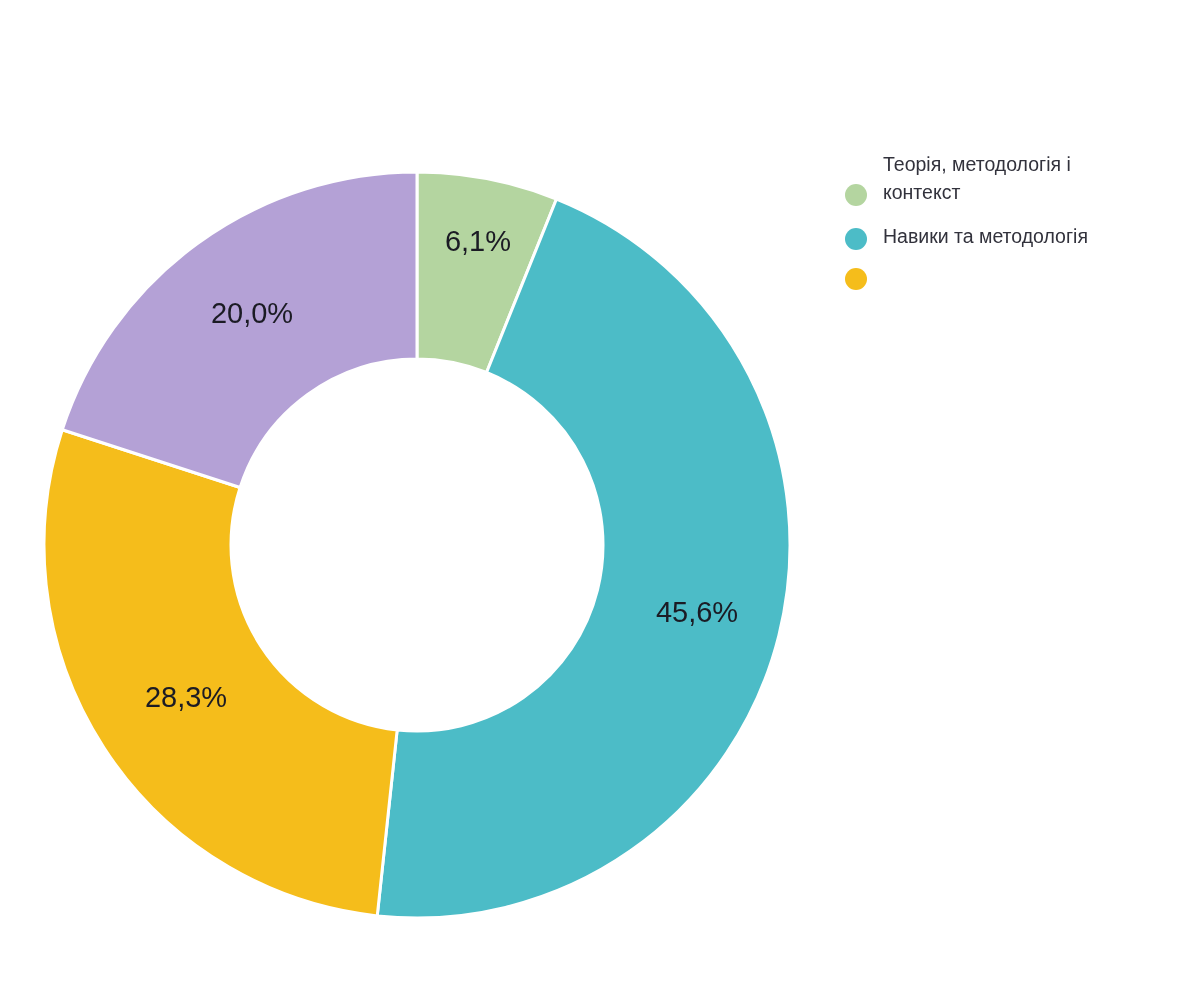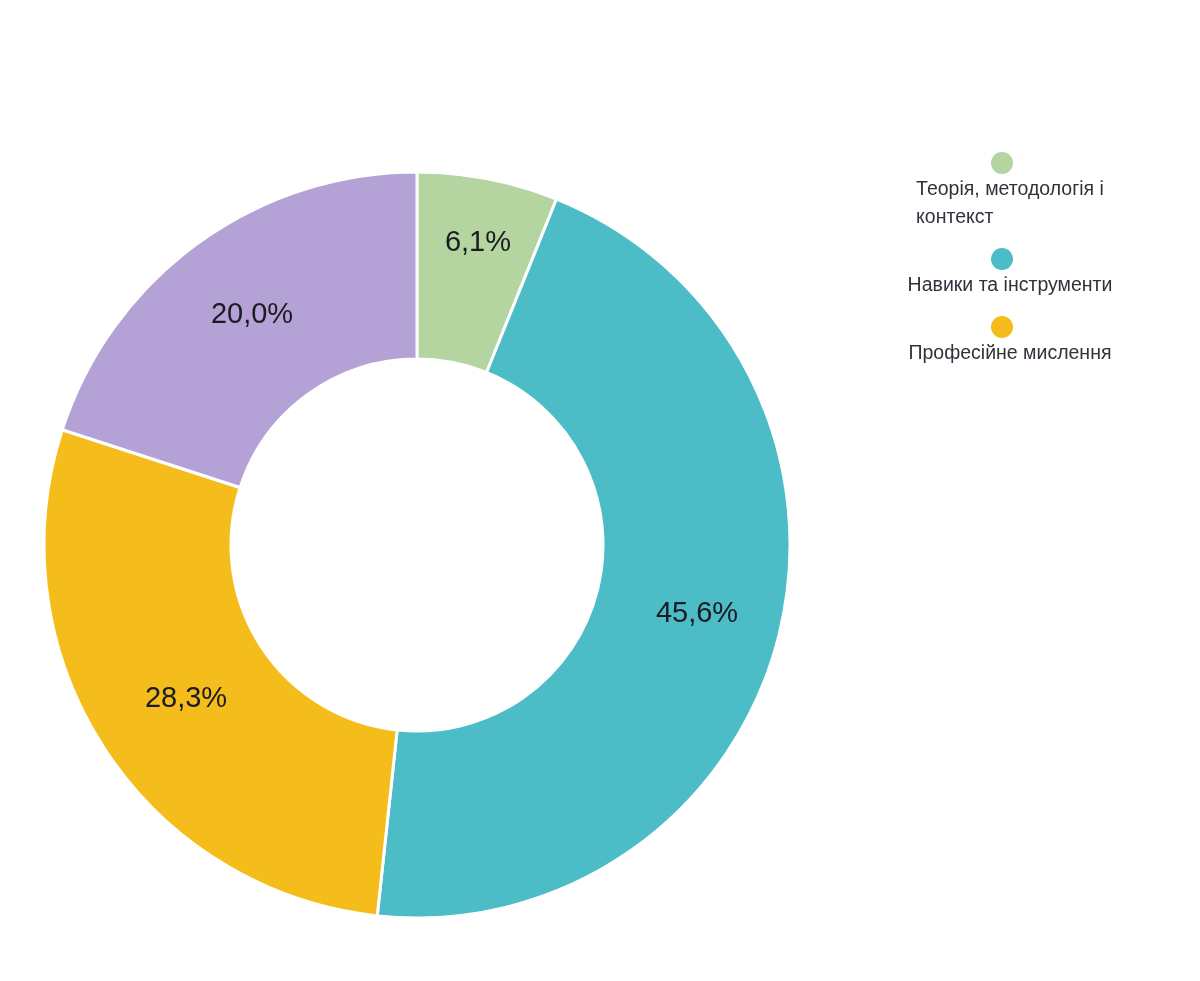--- a/index.html
+++ b/index.html
@@ -41,23 +41,22 @@
     dominant-baseline: middle;
   }
   #legend {
     position: absolute;
     left: 845px;
     top: 150px;
     width: 330px;
   }
   .legend-item {
     display: flex;
-    align-items: center;
+    align-items: flex-end;
     margin-bottom: 16px;
-    flex-direction: column;
   }
   .legend-swatch {
     flex: 0 0 auto;
     width: 22px;
     height: 22px;
     border-radius: 50%;
     margin-top: 2px;
     margin-right: 16px;
   }
   .legend-label {
@@ -91,21 +90,20 @@
   </div>
 
   <div id="legend">
       <div class="legend-item">
         <span class="legend-swatch" style="background: rgb(180, 213, 160);"></span>
         <span class="legend-label">Теорія, методологія і
 контекст</span>
       </div>
       <div class="legend-item">
         <span class="legend-swatch" style="background: rgb(76, 188, 199);"></span>
-        <span class="legend-label">Навики та інструменти</span>
+        <span class="legend-label">Навики та методологія</span>
       </div>
       <div class="legend-item">
         <span class="legend-swatch" style="background: rgb(245, 189, 27);"></span>
-        <span class="legend-label">Професійне мислення</span>
       </div>
     </div>
 
 </div>
 
 </body></html>

